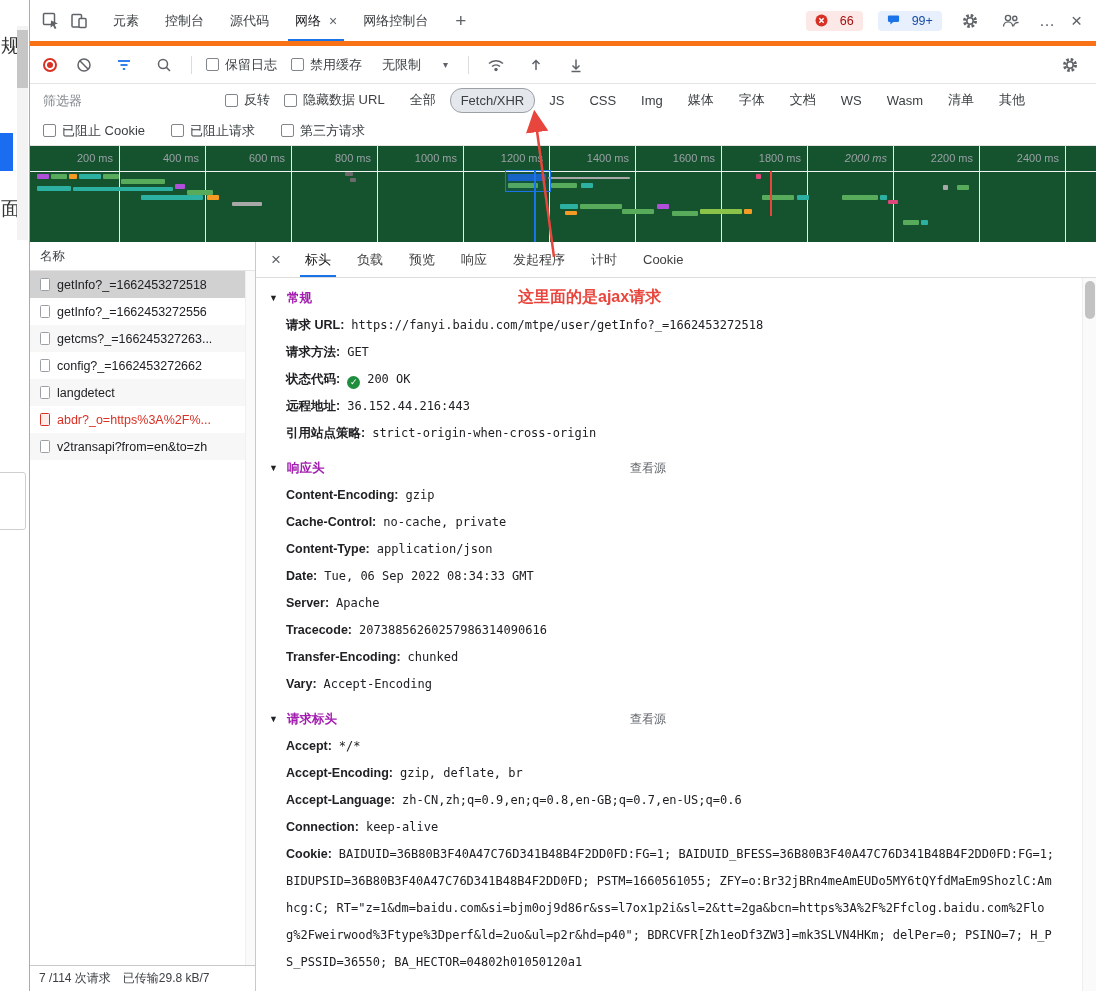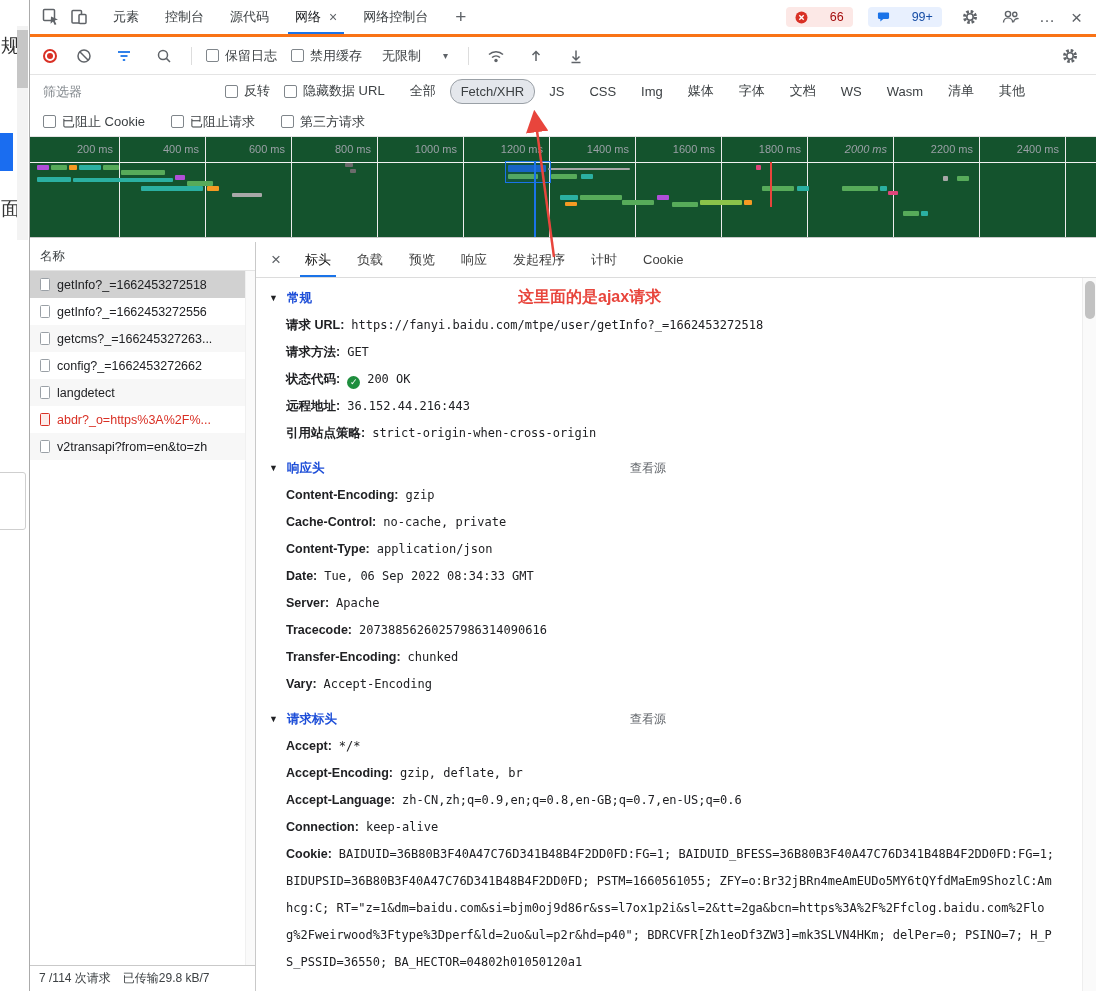--- a/index.html
+++ b/index.html
@@ -13,30 +13,30 @@
   .strip-frag.f1{top:33px}
   .strip-frag.f2{top:196px}
   .strip-blue{position:absolute;left:0;top:133px;width:13px;height:38px;background:#1a6df0}
   .strip-scroll{position:absolute;right:1px;top:26px;width:11px;height:214px;background:#f3f3f3}
   .strip-thumb{position:absolute;right:1px;top:30px;width:11px;height:58px;background:#c6c6c6}
   .strip-card{position:absolute;left:-12px;top:472px;width:38px;height:58px;border:1px solid #cfcfcf;border-radius:3px}
 
   
   .devtools{position:absolute;left:30px;top:0;width:1066px;height:991px;background:#fff}
 
-  .tabbar{height:37px;display:flex;align-items:center;border-bottom:3px solid #f97316;padding:0 8px;gap:2px}
+  .tabbar{height:46px;display:flex;align-items:center;border-bottom:5px solid #f97316;padding:0 8px;gap:2px}
   .icon-btn{width:26px;height:26px;display:flex;align-items:center;justify-content:center;border-radius:3px;flex:none}
   .tabs{display:flex;height:100%;margin-left:6px}
   .tab{display:flex;align-items:center;padding:0 13px;font-size:13px;color:#3c4043;position:relative;gap:8px;white-space:nowrap}
   .tab.active{color:#202124}
   .tab.active::after{content:"";position:absolute;left:6px;right:6px;bottom:0;height:2.5px;background:#1a73e8}
   .tab-close{color:#5f6368;font-size:14px}
   .tab-plus{font-size:19px;color:#5f6368;padding:0 12px}
   .tabbar-right{margin-left:auto;display:flex;align-items:center;gap:15px;padding-right:6px}
-  .badge{display:flex;align-items:center;gap:22px;padding:3px 9px;border-radius:4px;font-size:12.5px}
+  .badge{display:flex;align-items:center;gap:12px;padding:3px 9px;border-radius:4px;font-size:12.5px}
   .badge.err{background:#fce8e6;color:#a50e0e}
   .badge.msg{background:#e8f0fe;color:#174ea6}
   .top-glyph{color:#5f6368;font-size:16px;line-height:1}
   .top-glyph.dots{letter-spacing:1px}
   .top-glyph.x{font-size:19px}
 
   .toolbar{height:38px;display:flex;align-items:center;gap:14px;padding:0 13px;border-bottom:1px solid #e4e4e4}
   .rec{width:14px;height:14px;border:2px solid #d93025;border-radius:50%;position:relative;flex:none}
   .rec::after{content:"";position:absolute;left:50%;top:50%;transform:translate(-50%,-50%);width:6px;height:6px;border-radius:50%;background:#d93025}
   .sep{width:1px;height:18px;background:#ddd;flex:none}
@@ -80,21 +80,21 @@
 
   .details-panel{flex:1;min-width:0;display:flex;flex-direction:column;background:#fff;position:relative}
   .detail-tabbar{height:36px;flex:none;display:flex;align-items:center;border-bottom:1px solid #dcdcdc;padding:0 4px}
   .dt-close{width:26px;height:26px;display:flex;align-items:center;justify-content:center;color:#5f6368;font-size:17px;margin:0 3px;flex:none}
   .dtab{height:100%;display:flex;align-items:center;padding:0 13px;font-size:13px;color:#404040;position:relative;white-space:nowrap}
   .dtab.active{color:#111}
   .dtab.active::after{content:"";position:absolute;left:8px;right:8px;bottom:0;height:2.5px;background:#1a73e8}
   .detail-content{flex:1;overflow:hidden;padding:6px 30px 0 0;position:relative}
   .sec-header{height:28px;display:flex;align-items:center;gap:9px;padding-left:13px;position:relative;margin-top:7px}
   .sec-tri{font-size:9px;color:#202124}
-  .sec-title{font-weight:bold;font-size:12.5px;color:#1d4ed8}
+  .sec-title{font-weight:bold;font-size:12.5px;color:#a21caf}
   .view-src{position:absolute;left:374px;font-size:12px;color:#5f6368}
   .kv-row{padding-left:30px;padding-right:8px;line-height:27px;font-size:12px}
   .kv-k{font-weight:bold;font-size:12.5px;color:#202124;margin-right:7px}
   .kv-v{font-family:"DejaVu Sans Mono","Liberation Mono",monospace;font-size:12px;color:#202124;word-break:break-all}
   .ok-ic{display:inline-flex;width:13px;height:13px;border-radius:50%;background:#1e8e3e;color:#fff;font-size:9px;align-items:center;justify-content:center;vertical-align:-2px;margin-right:7px}
   .dscroll{position:absolute;right:0;top:36px;bottom:0;width:14px;background:#fafafa;border-left:1px solid #eee}
   .dthumb{position:absolute;left:2px;top:3px;width:10px;height:38px;background:#c2c2c2;border-radius:5px}
 
   .annotation{position:absolute;left:518px;top:287px;font-size:16px;font-weight:bold;color:#e8453c;z-index:40;white-space:nowrap}
   .arrow-svg{position:absolute;left:0;top:0;z-index:39;pointer-events:none}

